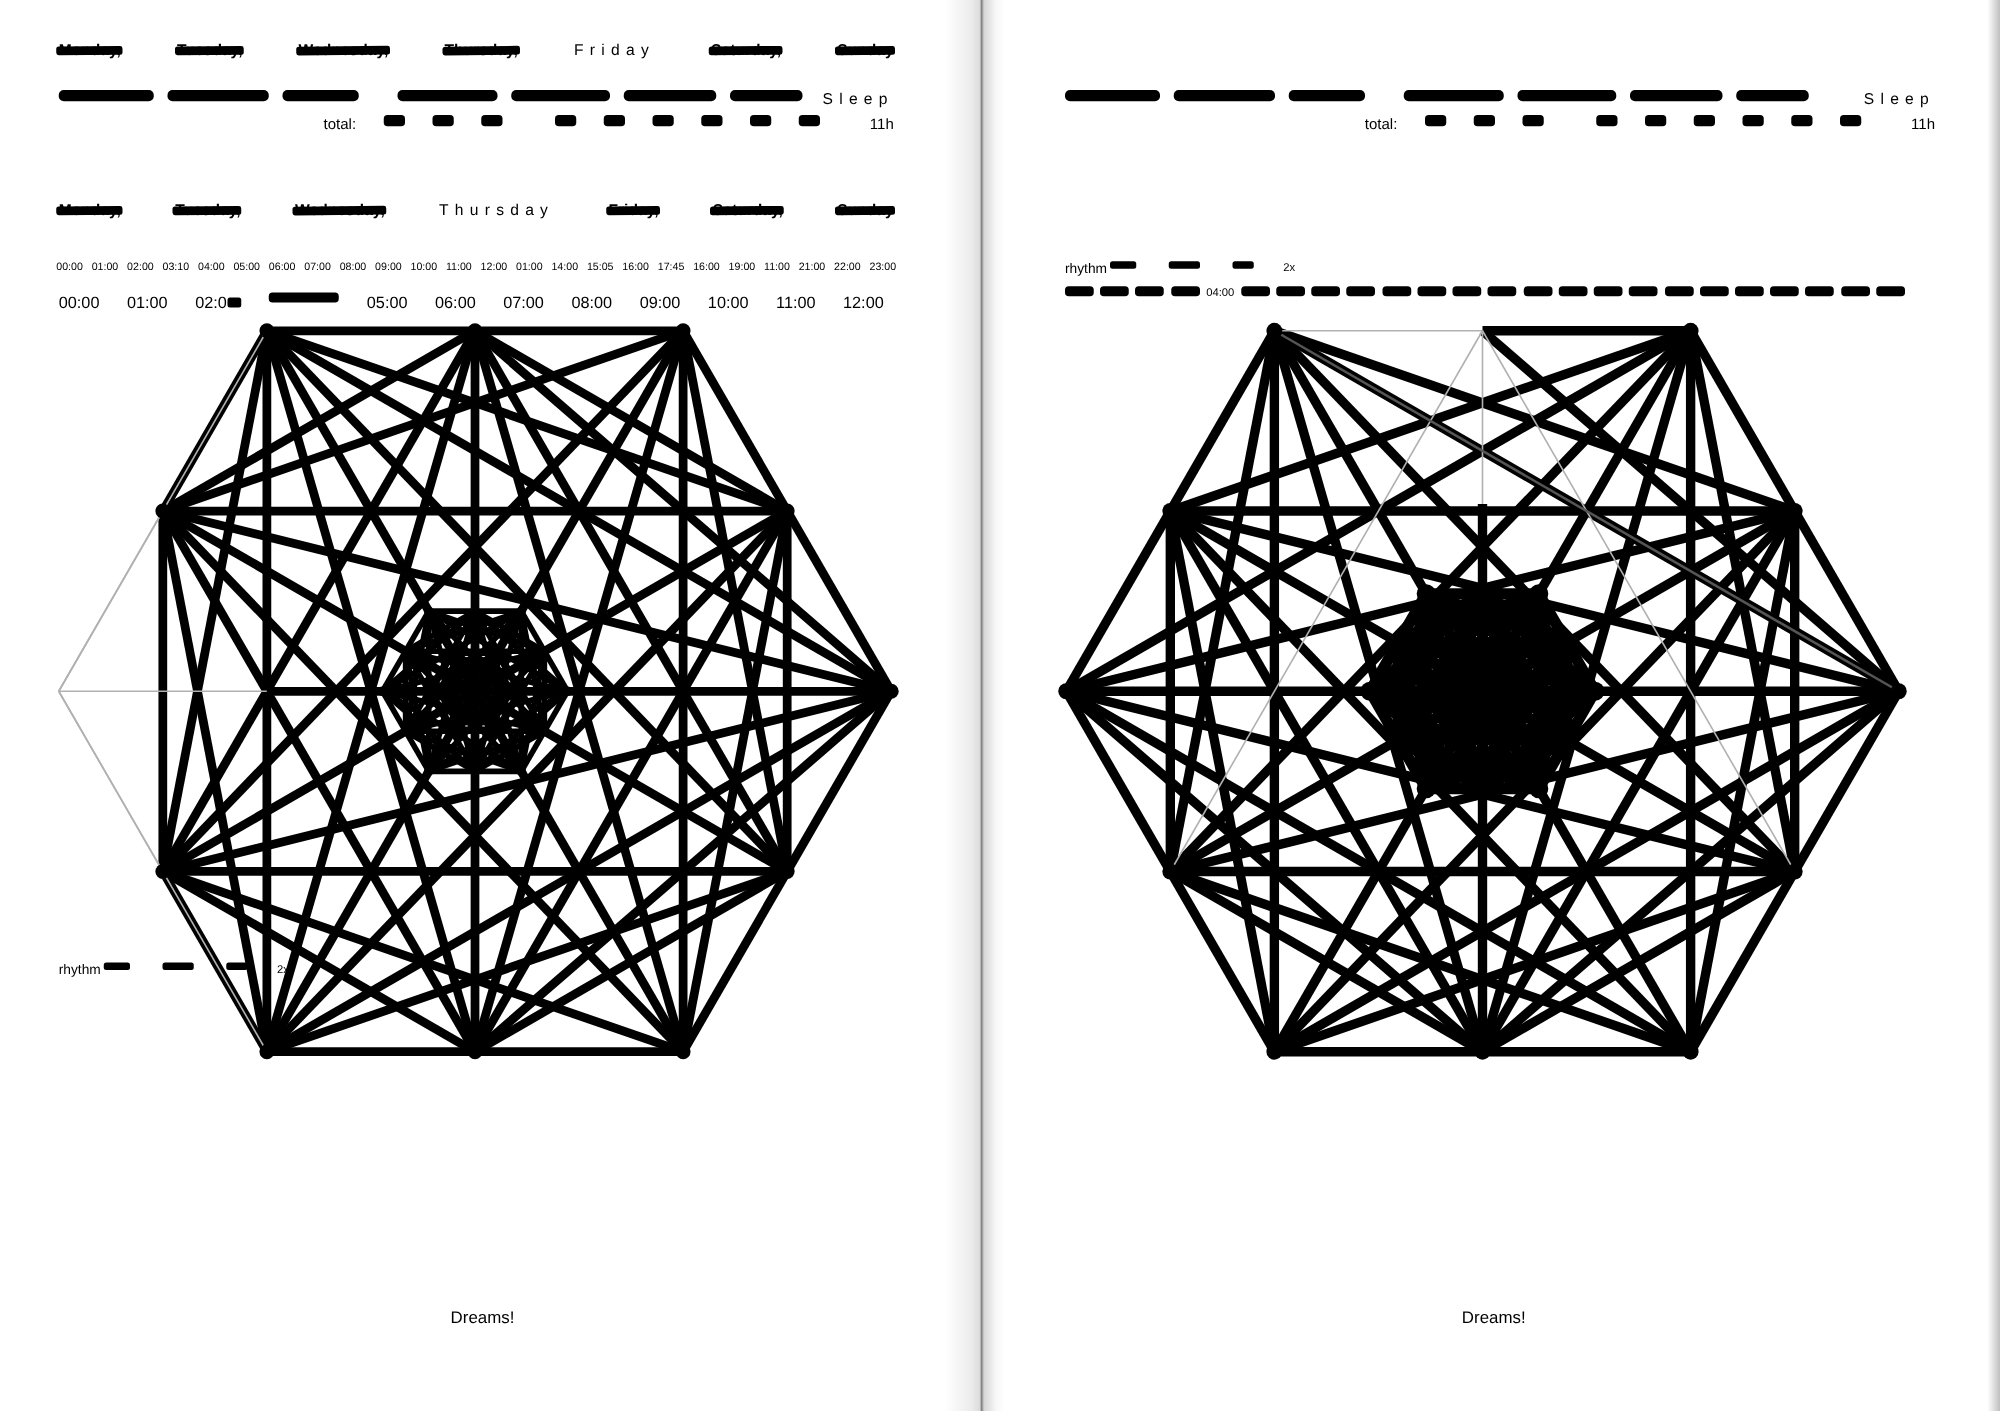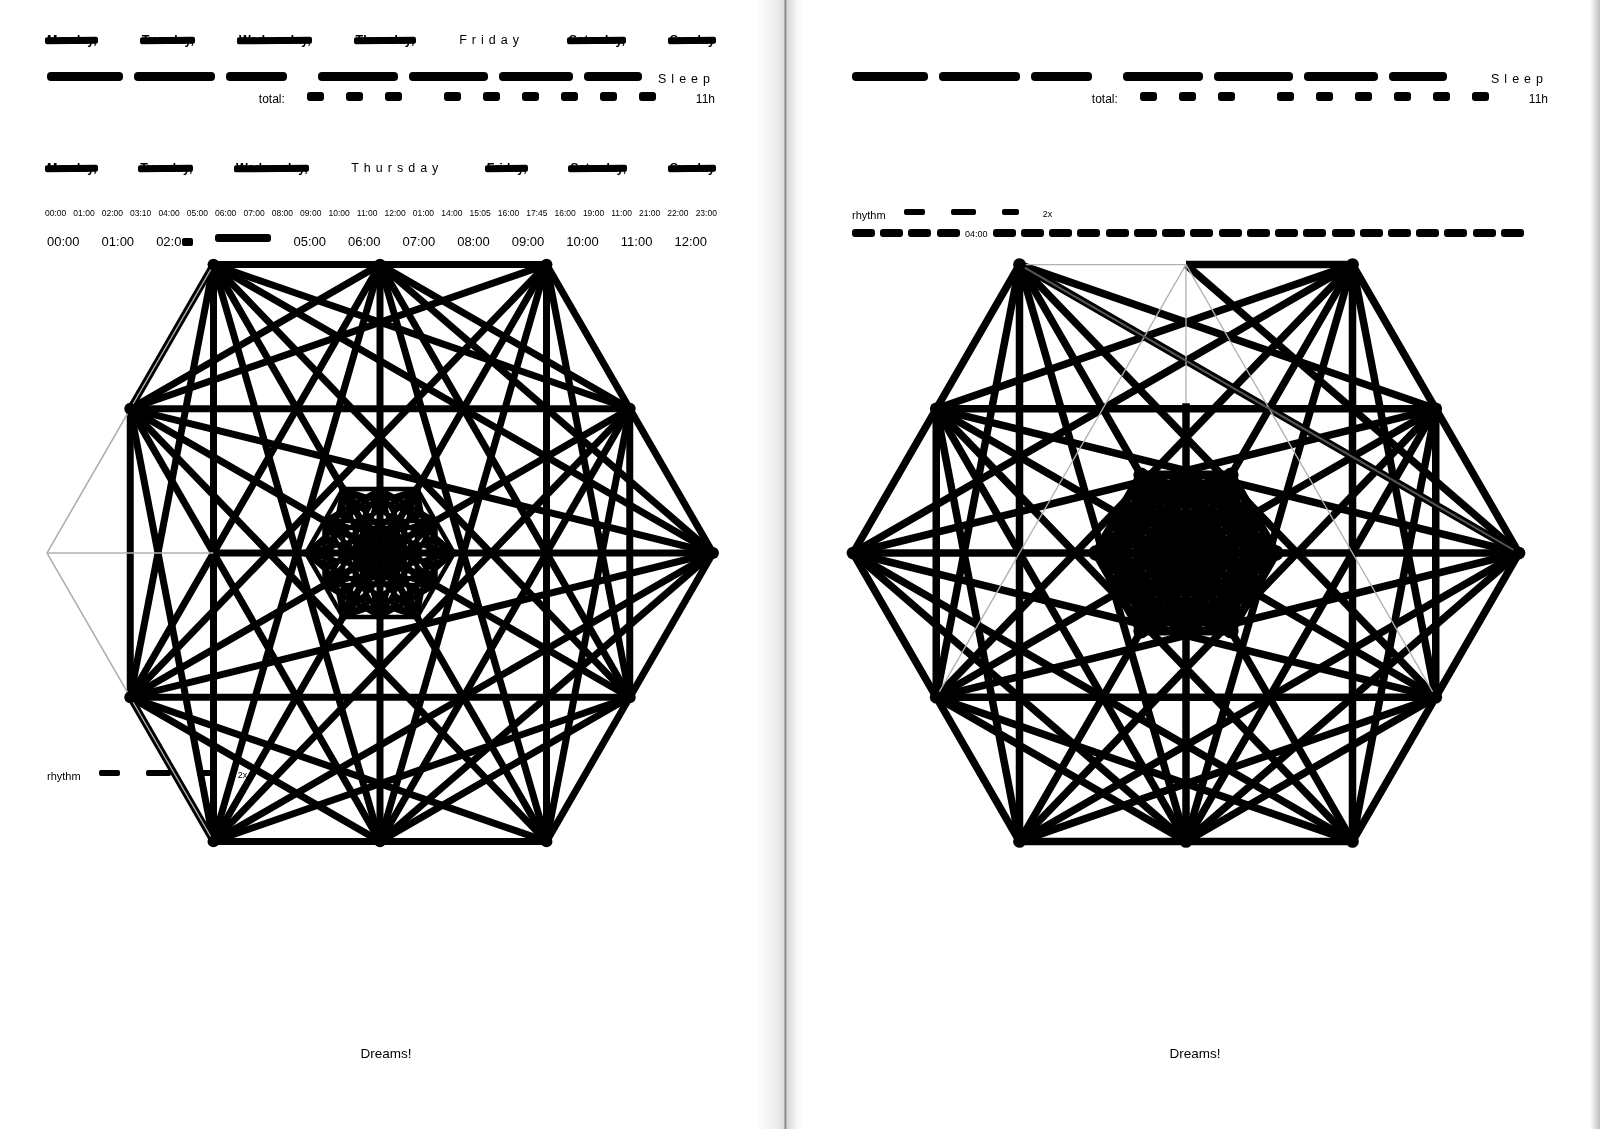--- a/index.html
+++ b/index.html
@@ -38,21 +38,21 @@
   .clear-word{letter-spacing:5px;font-size:12.5px;font-weight:400;white-space:nowrap}
   .bar{background:#000;border-radius:3px;display:inline-block;flex:0 0 auto}
   .bars-wrap{display:flex;align-items:center;gap:11px}
   .bars-wrap .bar:nth-child(4){margin-left:20px}
   .sleep{margin-left:auto;letter-spacing:5px;font-size:12.5px}
   .total-label{font-size:12px}
   .total-val{font-size:12px;margin-left:18px}
   .t-sml{font-size:8.5px;white-space:nowrap}
   .t-big{font-size:13px;white-space:nowrap;display:flex;align-items:center}
   .t-big .tail{width:11px;height:8px;margin-left:1px;border-radius:2px}
-  .rhy-label{font-size:11px;margin-right:18px}
+  .rhy-label{font-size:11px;margin-right:2px}
   .rhy-bars{display:flex;align-items:center;gap:26px}
   .rhy-suffix{font-size:9px;margin-left:24px}
   .t-right{font-size:9px;white-space:nowrap}
   .footer-text{font-size:13.5px}
 </style>
 </head>
 <body>
 
 <div class="canvas">
 

